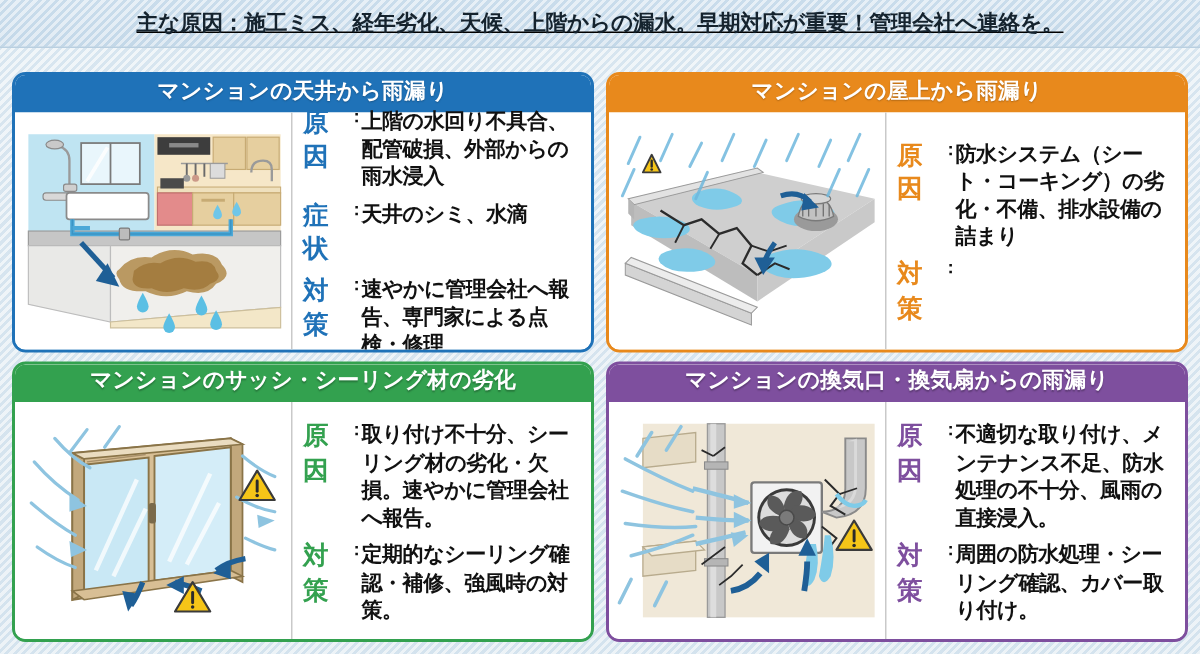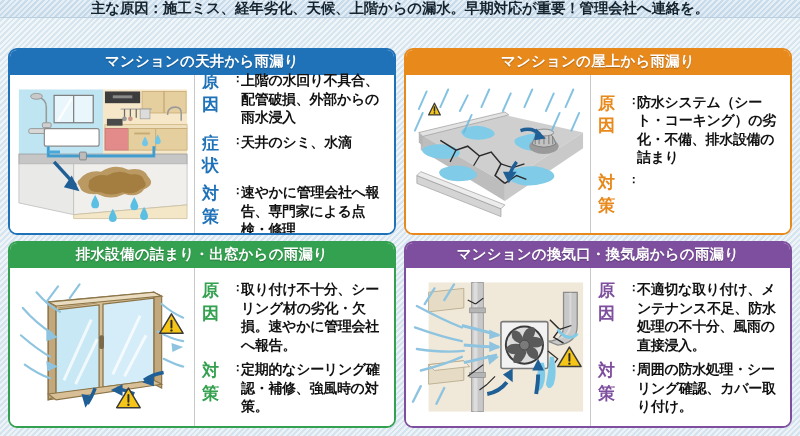--- a/index.html
+++ b/index.html
@@ -12,28 +12,29 @@
     background:
       repeating-linear-gradient(135deg,
         rgba(255,255,255,0.55) 0px, rgba(255,255,255,0.55) 2px,
         rgba(210,226,238,0.55) 2px, rgba(210,226,238,0.55) 4px),
       linear-gradient(#dfeaf2, #d6e4ee);
     position: relative;
   }
 
   
   #banner {
-    height: 18px;
+    height: 32px;
     display: flex; align-items: center; justify-content: center;
     background:
       repeating-linear-gradient(135deg,
         rgba(255,255,255,0.5) 0px, rgba(255,255,255,0.5) 2px,
         rgba(196,217,233,0.5) 2px, rgba(196,217,233,0.5) 4px),
       linear-gradient(#cfe0ee, #c3d7e8);
     border-bottom: 1px solid #b9cfe0;
+    text-decoration: underline;
   }
   #banner-text {
     font-size: 14.5px; font-weight: bold; color: #15232e;
     letter-spacing: -0.2px; white-space: nowrap;
   }
 
   
   #grid {
     position: absolute; top: 34px; left: 0;
     width: 800px; height: 402px;
@@ -265,21 +266,21 @@
         </div>
         <div class="info-row">
           <span class="info-label">対策</span>
           <span class="info-colon">：</span>
         </div>
       </div>
     </div>
   </div>
 
   <div class="panel" style="--accent:#33a14f">
-    <div class="panel-header">排水設備の詰まり・出窓からの雨漏り</div>
+    <div class="panel-header">マンションのサッシ・シーリング材の劣化</div>
     <div class="panel-body">
       <div class="illus">
         <svg viewBox="0 0 180 140" preserveAspectRatio="xMidYMid meet">
           <rect x="0" y="0" width="180" height="140" fill="#fff"></rect>
 
           <path d="M34 24 L142 14 L142 108 L34 124 Z" fill="#d8bf95" stroke="#8a7448" stroke-width="1.4"></path>
           <path d="M142 14 L150 18 L150 112 L142 108 Z" fill="#c2a87c" stroke="#8a7448" stroke-width="1.2"></path>
           <path d="M34 24 L42 28 L42 120 L34 124 Z" fill="#c2a87c" stroke="#8a7448" stroke-width="1.2"></path>
           <path d="M34 24 L142 14 L150 18 L42 28 Z" fill="#eadcc0" stroke="#8a7448" stroke-width="1.2"></path>
 

